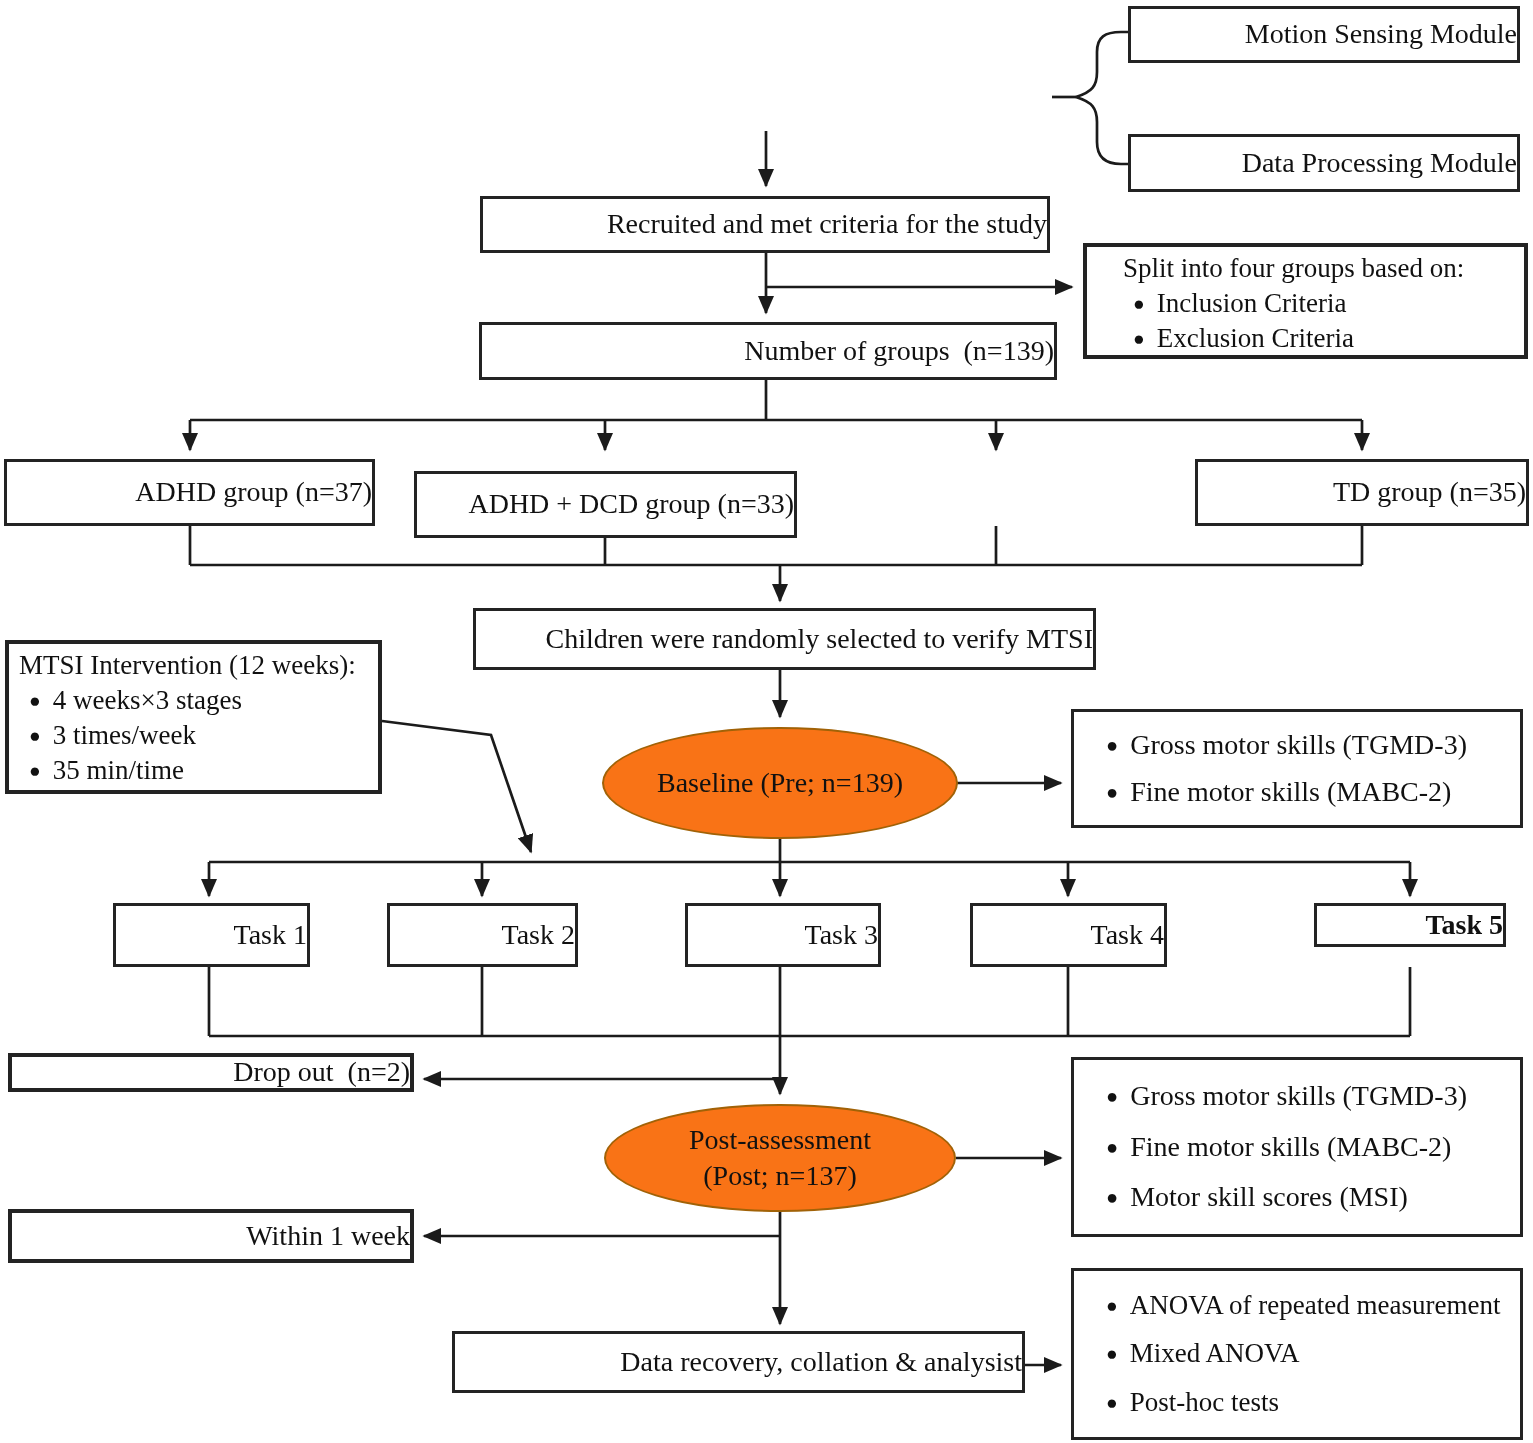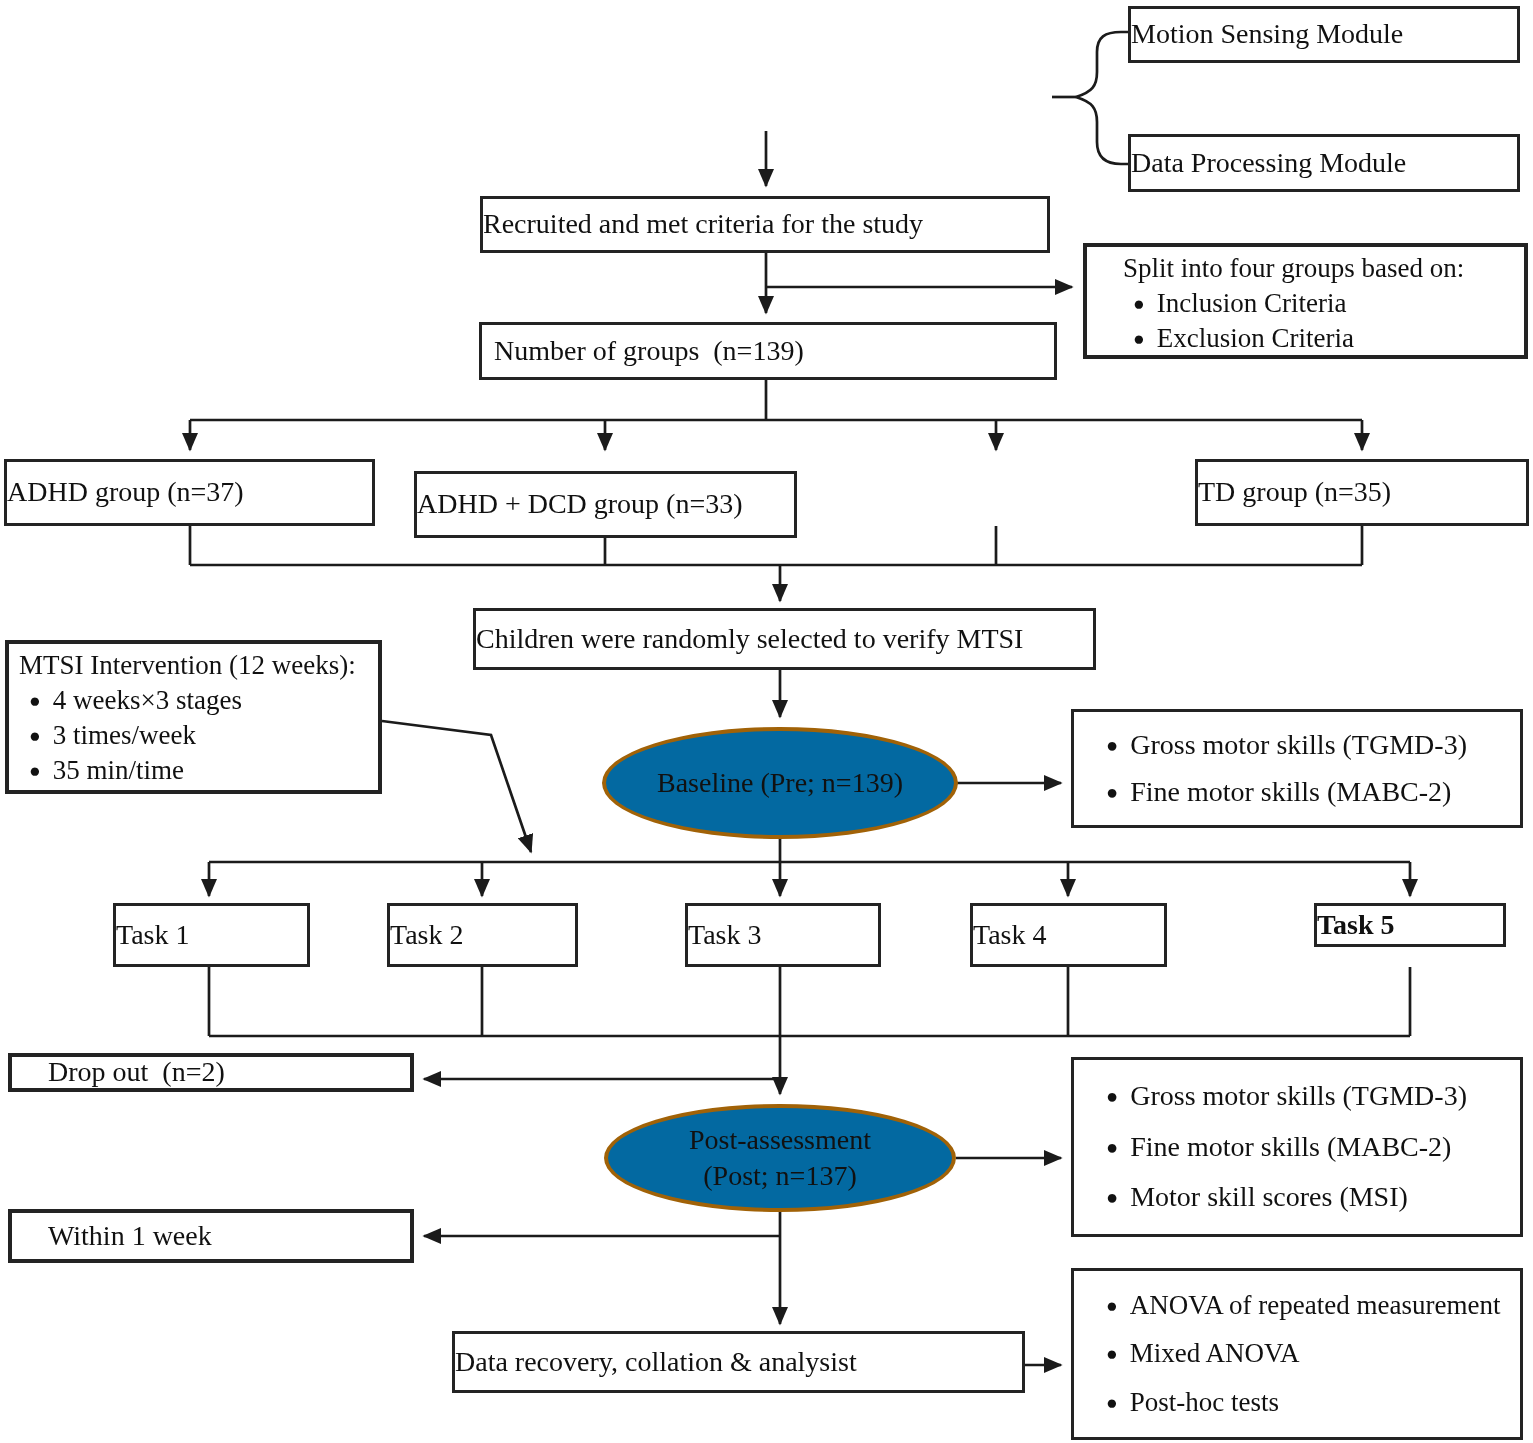--- a/index.html
+++ b/index.html
@@ -3,26 +3,26 @@
 <meta charset="utf-8">
 <style>
   html,body{margin:0;padding:0;background:#ffffff;}
   .stage{
     position:relative;width:1533px;height:1443px;background:#ffffff;
     font-family:"Liberation Serif", serif;color:#111111;overflow:hidden;
   }
   .stage svg.wires{position:absolute;left:0;top:0;width:1533px;height:1443px;}
   .bx{
     position:absolute;box-sizing:border-box;border:3px solid #232323;background:#ffffff;
-    display:flex;align-items:center;justify-content:flex-start;text-align:center;
+    display:flex;align-items:center;justify-content:flex-end;text-align:center;
     font-size:28px;line-height:1.15;
   }
   .bx .lbl{white-space:pre;}
   .ellipse{
-    position:absolute;box-sizing:border-box;border:4px solid #a16207;background:#0369a1;
+    position:absolute;box-sizing:border-box;border:2px solid #a16207;background:#f97316;
     border-radius:50%;display:flex;flex-direction:column;align-items:center;justify-content:center;
     font-size:28px;line-height:1.3;text-align:center;
   }
   .listbox{
     position:absolute;box-sizing:border-box;border:3px solid #232323;background:#ffffff;
     display:flex;flex-direction:column;justify-content:space-evenly;
     font-size:28px;text-align:left;padding:4px 10px 4px 14px;
   }
   .listbox.thick, .bx.thick{border-width:4px;padding-left:36px;}
   .listbox .title{white-space:pre;line-height:1.3;}

